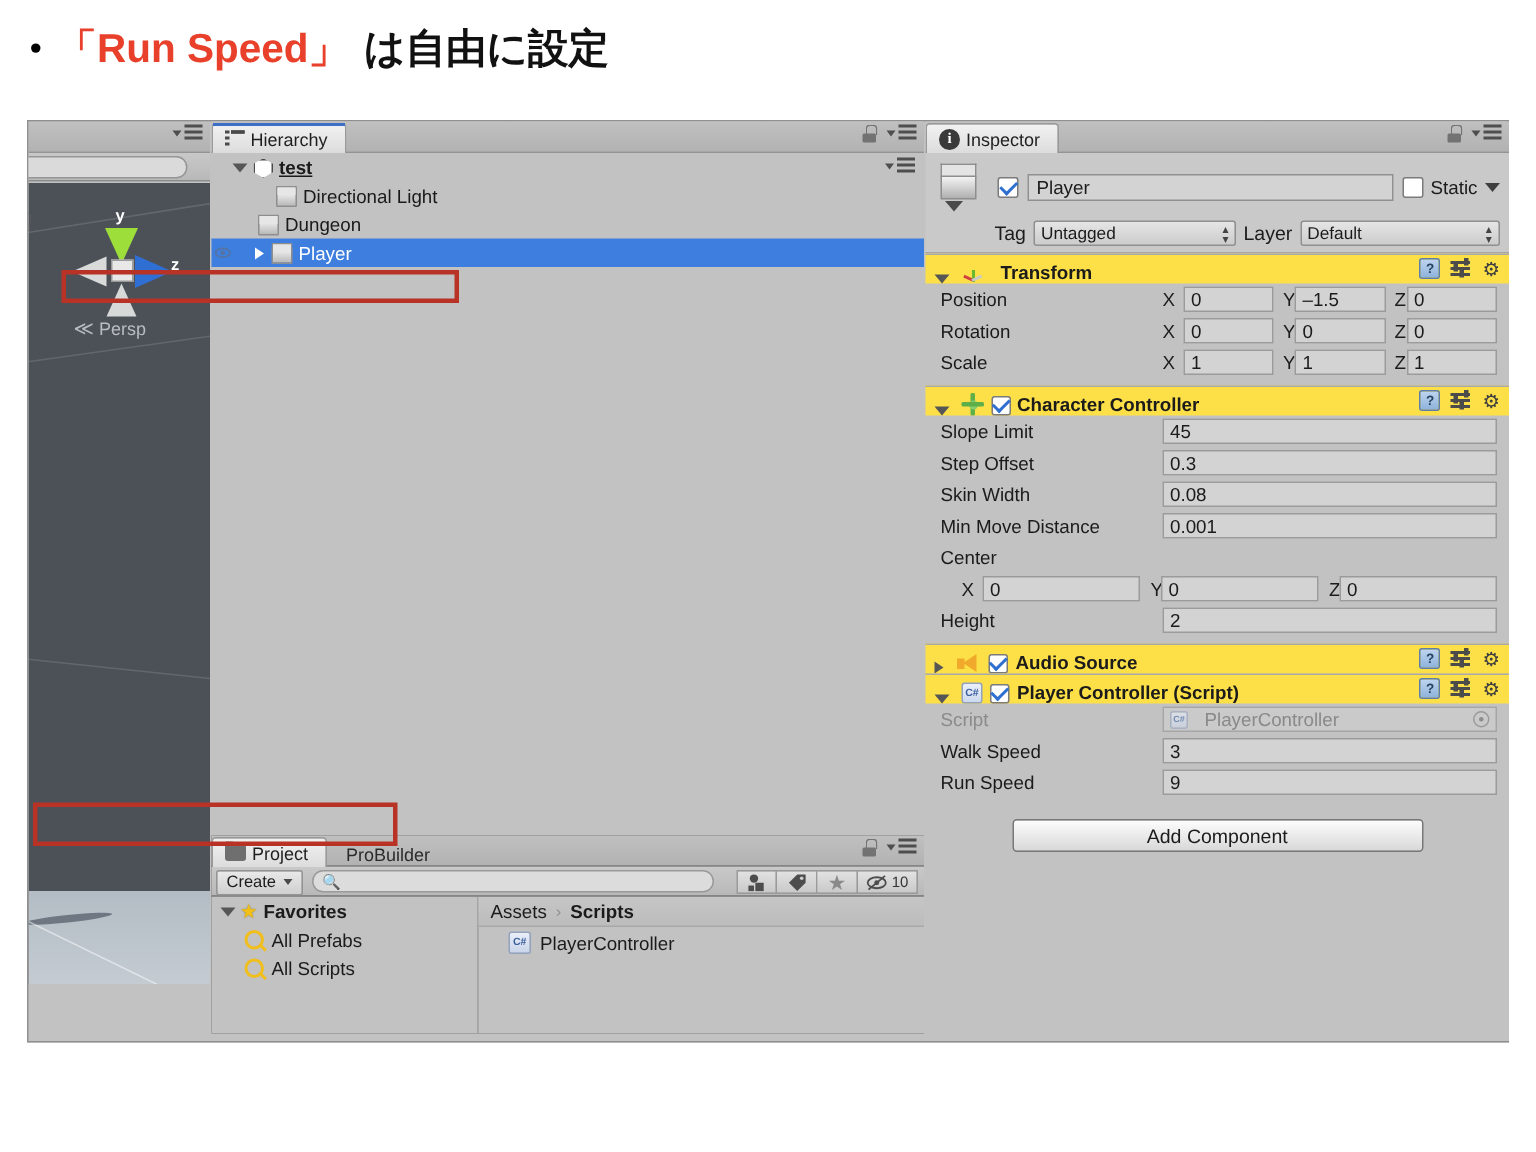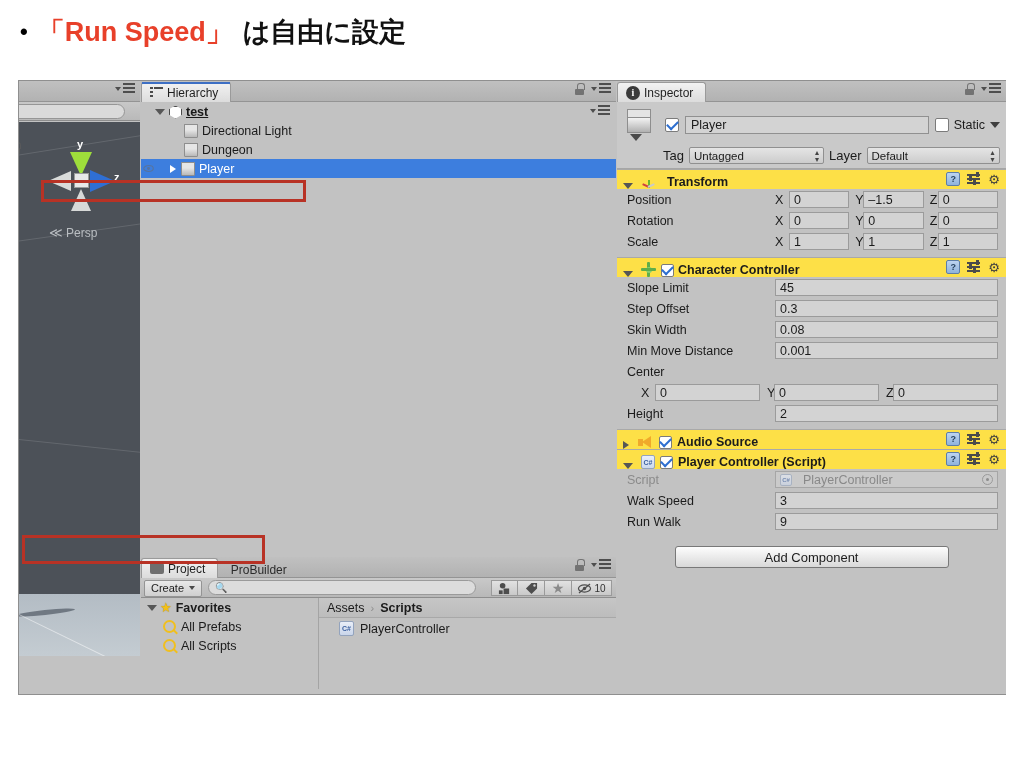--- a/index.html
+++ b/index.html
@@ -90,21 +90,21 @@
     background: #e8e8e8; border: 1px solid #9a9a9a;
   }
   .cone { position: absolute; width: 0; height: 0; }
   .cone-y { left: 29px; top: 12px; border-left: 11px solid transparent; border-right: 11px solid transparent; border-top: 24px solid #9ede3b; }
   .cone-ny { left: 30px; top: 49px; border-left: 10px solid transparent; border-right: 10px solid transparent; border-bottom: 22px solid #d7d9d8; }
   .cone-z { left: 49px; top: 30px; border-top: 11px solid transparent; border-bottom: 11px solid transparent; border-left: 25px solid #2f6fd4; }
   .cone-nz { left: 7px; top: 31px; border-top: 10px solid transparent; border-bottom: 10px solid transparent; border-right: 23px solid #d9dbda; }
   .gz-label { position: absolute; color: #fff; font-size: 11px; font-weight: bold; }
   .gz-y { left: 36px; top: -2px; }
   .gz-z { left: 73px; top: 31px; }
-  .persp { position: absolute; left: 30px; top: 103px; color: #b9bdc1; font-size: 12px; }
+  .persp { position: absolute; left: 30px; top: 89px; color: #b9bdc1; font-size: 12px; }
   .scene-lock { position: absolute; right: 9px; top: 20px; opacity: .55; }
 
   
   .center { position: absolute; left: 122px; top: 0; width: 475px; height: 613px; }
 
   .hier { position: absolute; left: 0; top: 0; width: 475px; height: 481px; background: #c2c2c2; }
   .hier-toolbar {
     height: 20px; background: linear-gradient(#c9c9c9,#b8b8b8);
     border-bottom: 1px solid #8d8d8d; position: relative;
     display: flex; align-items: center;
@@ -407,21 +407,21 @@
                   <i></i>
                 </span>
             </span>
           </div>
 
           <div class="h-row" style="padding-left:42px;">
             <span class="cube-ico"></span>
             <span>Directional Light</span>
           </div>
 
-          <div class="h-row" style="padding-left:42px;">
+          <div class="h-row" style="padding-left:30px;">
             <span class="cube-ico"></span>
             <span>Dungeon</span>
           </div>
 
           <div class="h-row sel" style="padding-left:29px;">
             <span class="hier-eye">
               <svg viewBox="0 0 12 12" width="11" height="11">
                   <ellipse cx="6" cy="6" rx="5.2" ry="3.2" fill="none" stroke="#6b6b6b" stroke-width="1.2"></ellipse>
                   <circle cx="6" cy="6" r="1.6" fill="#6b6b6b"></circle>
                 </svg>
@@ -729,21 +729,21 @@
           <span class="cs-ico" style="width:12px;height:12px;font-size:6px;opacity:.6;">C#</span>
           <span>PlayerController</span>
           <span class="obj-target"></span>
         </span>
       </div>
       <div class="prop-row">
         <span class="prop-label">Walk Speed</span>
         <span class="field" style="flex:1;margin-right:8px;">3</span>
       </div>
       <div class="prop-row">
-        <span class="prop-label">Run Walk</span>
+        <span class="prop-label">Run Speed</span>
         <span class="field" style="flex:1;margin-right:8px;">9</span>
       </div>
 
       <div class="add-comp-wrap">
         <div class="add-comp">
           <span>Add Component</span>
         </div>
       </div>
     </div>
 

